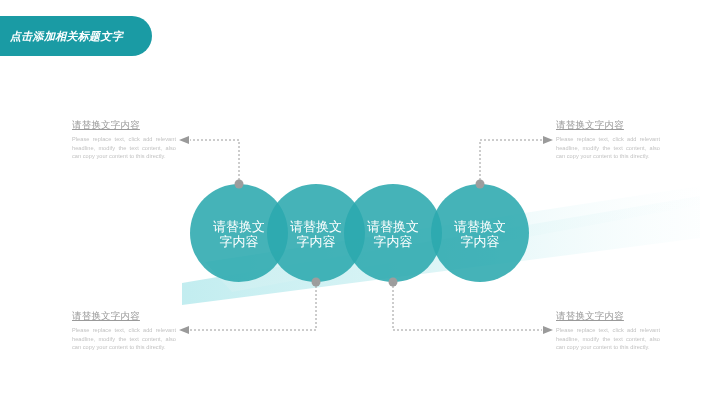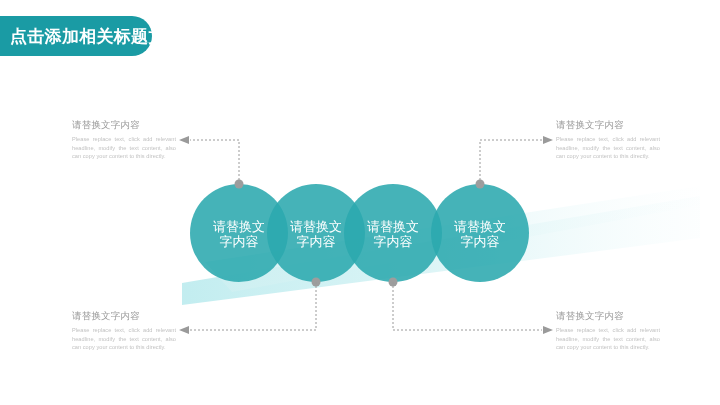--- a/index.html
+++ b/index.html
@@ -25,24 +25,25 @@
     height: 40px;
     background: #1a9ba4;
     border-radius: 0 20px 20px 0;
     display: flex;
     align-items: center;
     box-sizing: border-box;
     padding-left: 26px;
   }
   #title-bar .title-text {
     color: #ffffff;
-    font-size: 17px;
+    font-size: 11px;
     font-weight: bold;
     letter-spacing: 0.3px;
     white-space: nowrap;
+    font-style: italic;
   }
 
   
   #stage {
     position: absolute;
     left: 0; top: 0;
     width: 720px;
     height: 405px;
   }
   #stage svg {
@@ -69,20 +70,21 @@
   .text-block {
     position: absolute;
     width: 104px;
   }
   .text-block .tb-heading {
     font-size: 9.5px;
     color: #9a9a9a;
     margin-bottom: 3px;
     white-space: nowrap;
     letter-spacing: 0.2px;
+    text-decoration: underline;
   }
   .text-block .tb-body {
     font-size: 5.6px;
     line-height: 8.6px;
     color: #c2c2c2;
     text-align: justify;
     letter-spacing: 0.05px;
   }
 
   .tb-tl { left: 72px;  top: 119px; }

